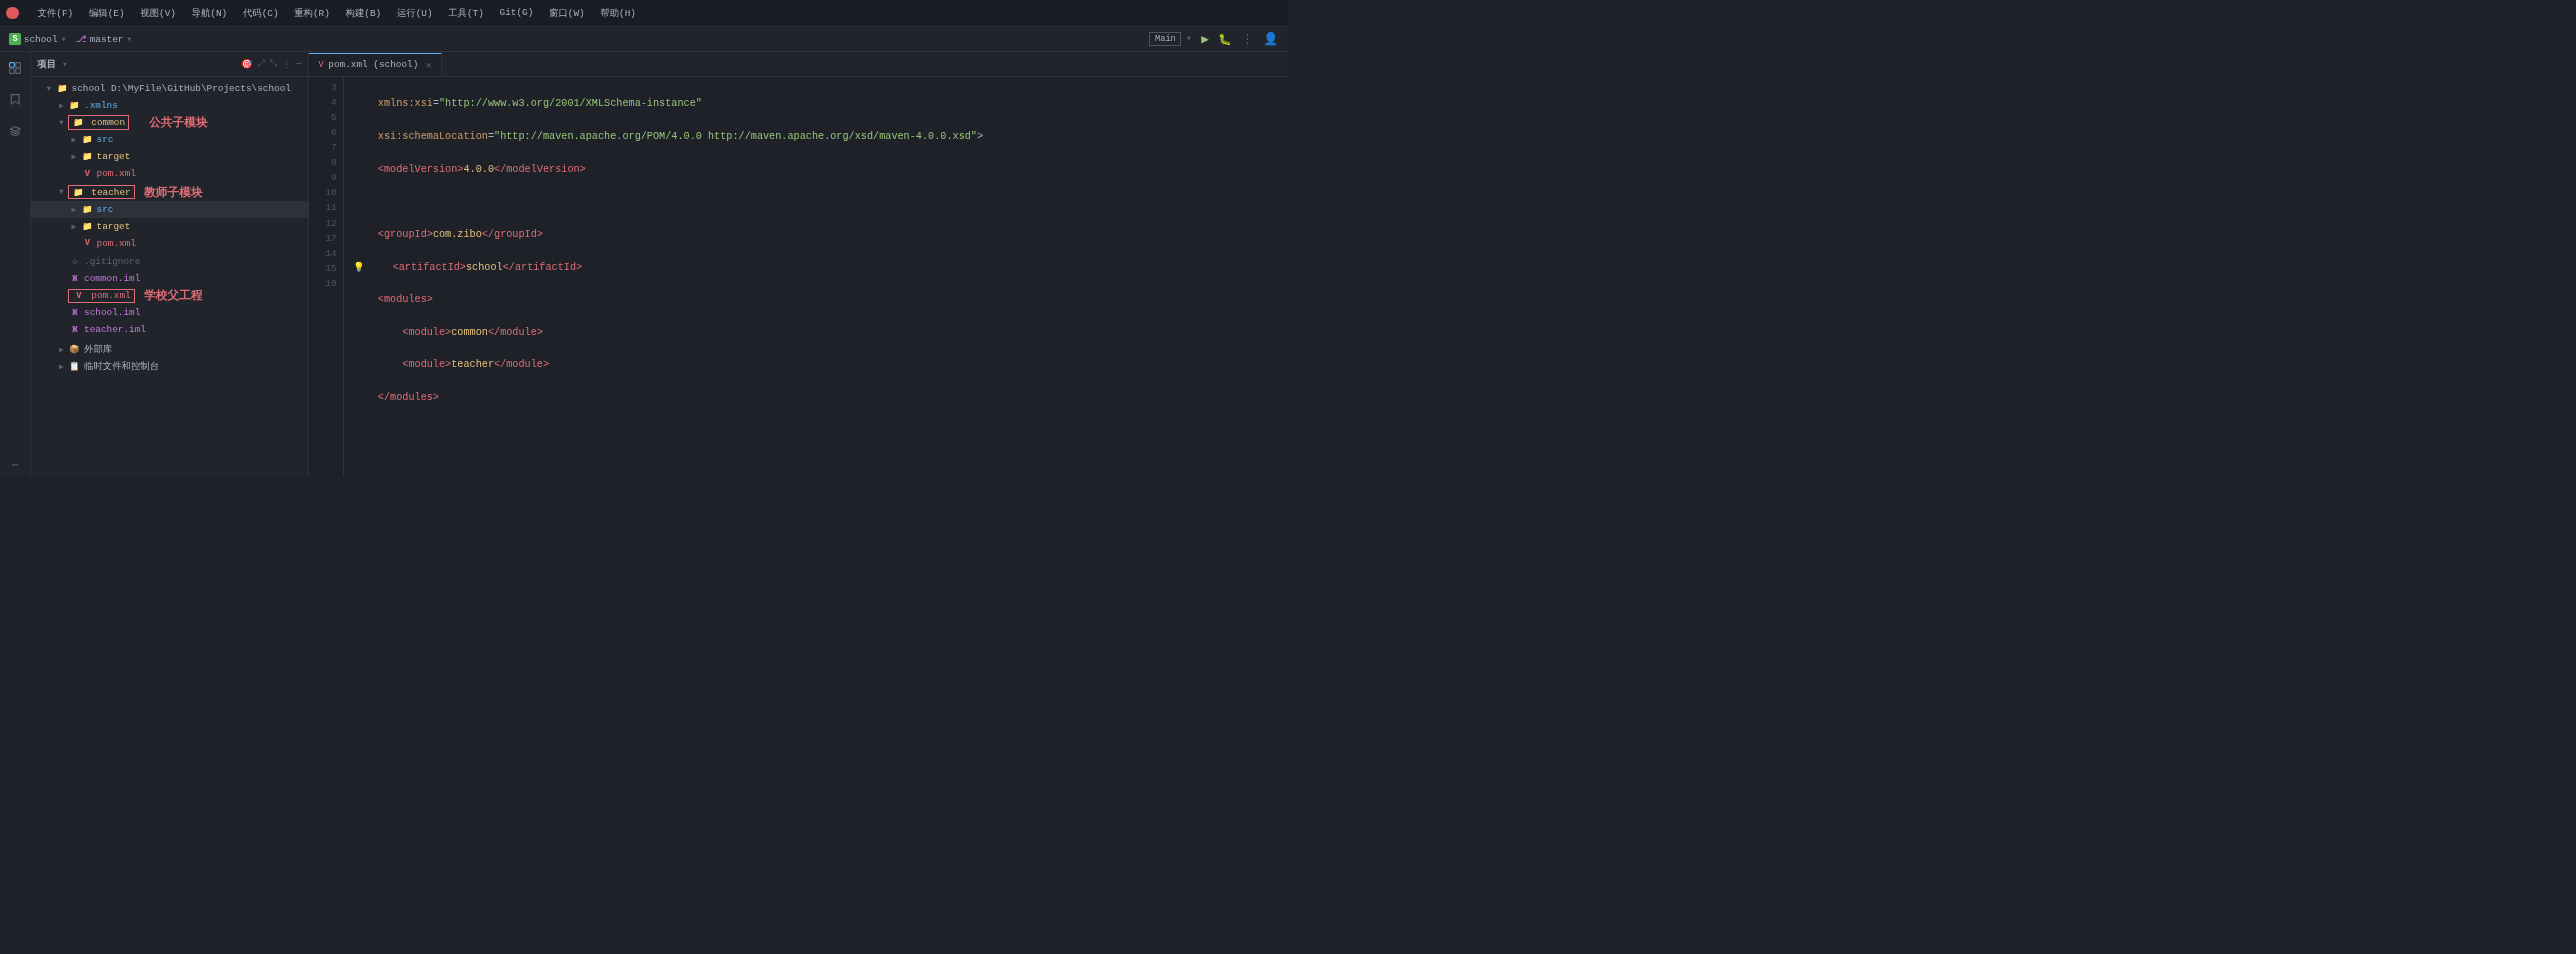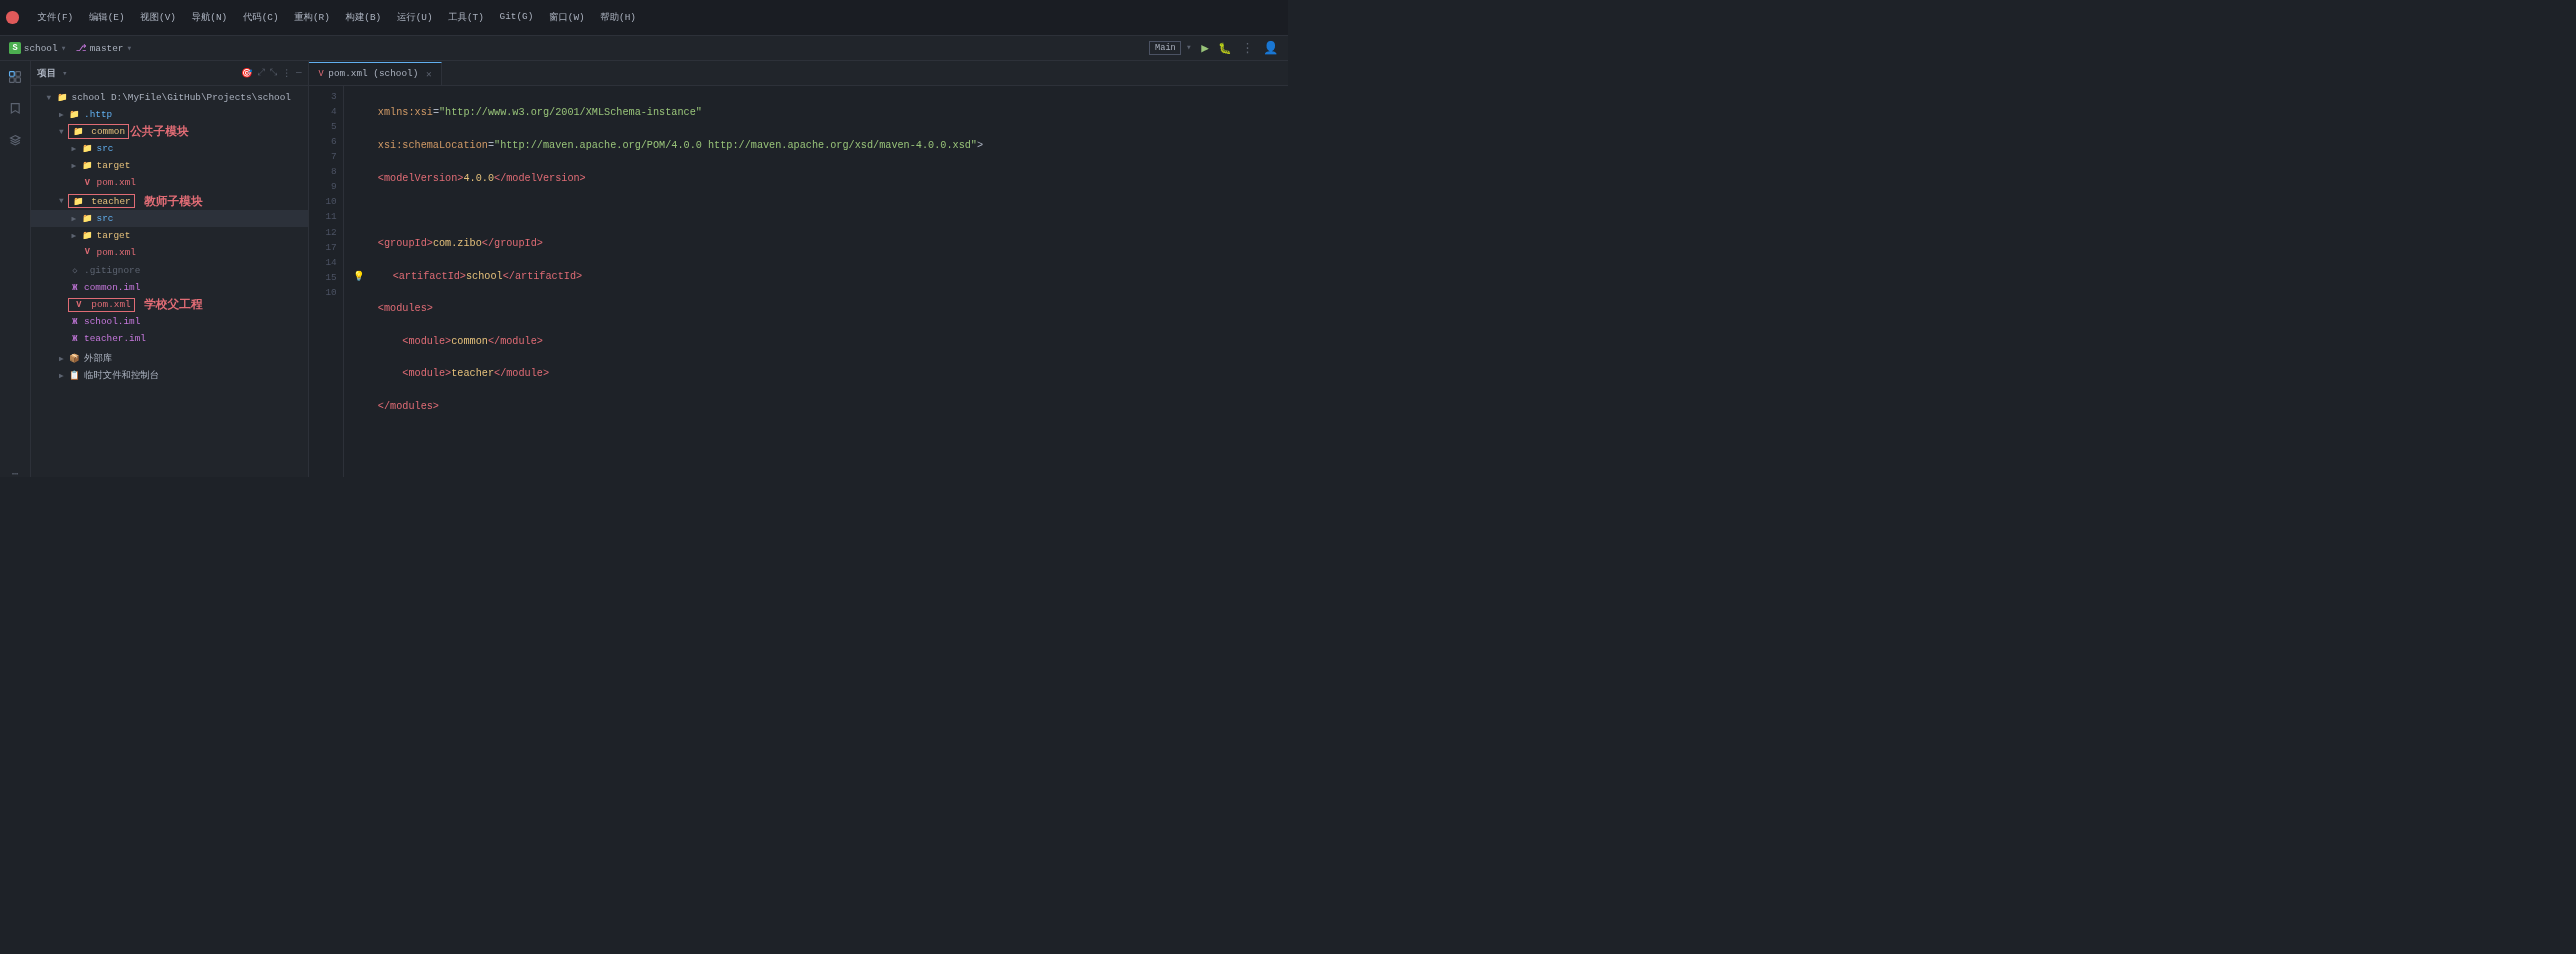--- a/index.html
+++ b/index.html
@@ -9,21 +9,21 @@
       font-family: 'Consolas', 'Monaco', 'Courier New', monospace;
       font-size: 10.2px;
       width: 1288px;
       height: 477px;
       overflow: hidden;
     }
 
     
     .title-bar {
       background: #1a1d23;
-      height: 36px;
+      height: 27px;
       display: flex;
       align-items: center;
       padding: 0 6.3px;
       gap: 12.5px;
       border-bottom: 0.8px solid #2d3139;
     }
     .title-bar-logo {
       width: 12.5px;
       height: 12.5px;
       background: #e05a5a;
@@ -358,32 +358,32 @@
         <span class="tree-arrow">▼</span>
         <span class="tree-icon" style="color:#e5c07b;">📁</span>
         <span class="tree-label">school  D:\MyFile\GitHub\Projects\school</span>
       </div>
 
       <div class="tree-item">
         <span class="tree-indent"></span>
         <span class="tree-indent"></span>
         <span class="tree-arrow">▶</span>
         <span class="tree-icon icon-folder-idea">📁</span>
-        <span class="tree-label blue">.http</span>
+        <span class="tree-label blue">.xmlns</span>
       </div>
 
       <div class="tree-item" style="position:relative;">
         <span class="tree-indent"></span>
         <span class="tree-indent"></span>
         <span class="tree-arrow">▼</span>
         <span style="display:inline-flex;align-items:center;border:1.6px solid #e06c75;padding:0 3.1px;gap:3.1px;">
           <span class="tree-icon" style="color:#e5c07b;">📁</span>
           <span class="tree-label yellow">common</span>
         </span>
-        <span style="color:#e06c75;font-size:11.7px;font-weight:bold;margin-left:1px;">公共子模块</span>
+        <span style="color:#e06c75;font-size:11.7px;font-weight:bold;margin-left:20px;">公共子模块</span>
       </div>
 
       <div class="tree-item">
         <span class="tree-indent"></span>
         <span class="tree-indent"></span>
         <span class="tree-indent"></span>
         <span class="tree-arrow">▶</span>
         <span class="tree-icon" style="color:#61afef;">📁</span>
         <span class="tree-label blue">src</span>
       </div>

